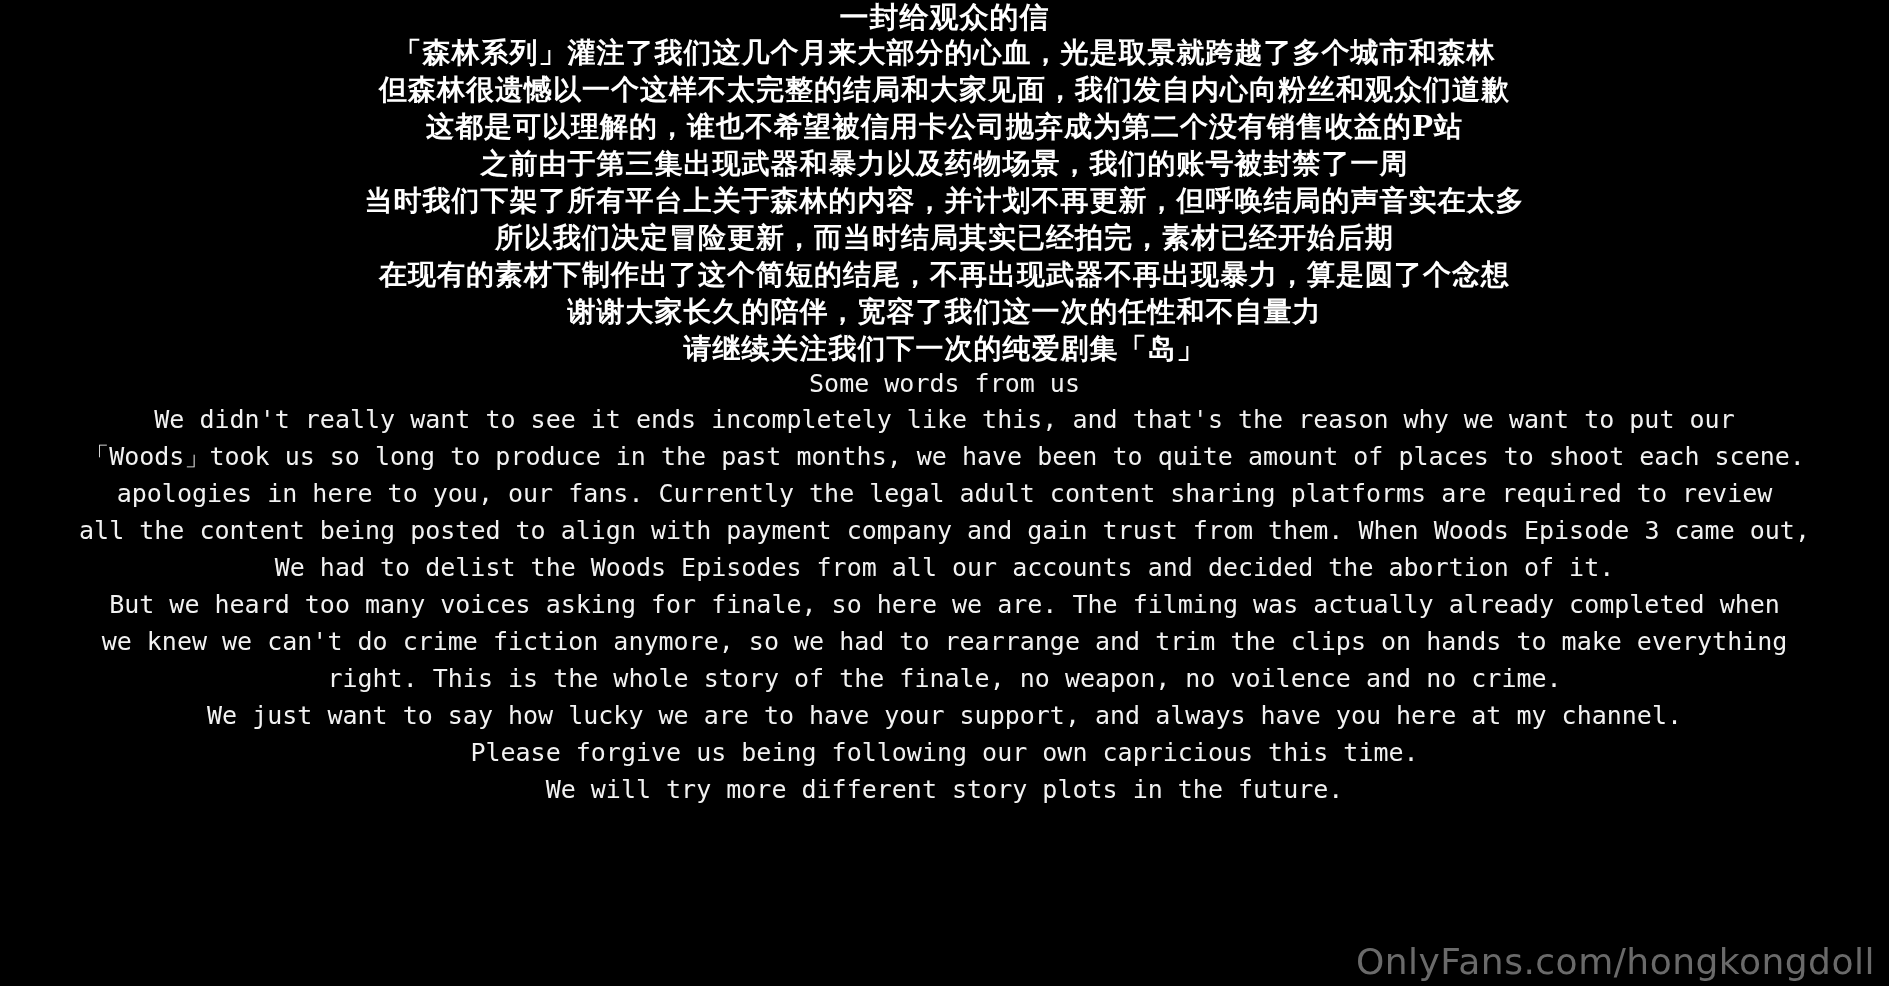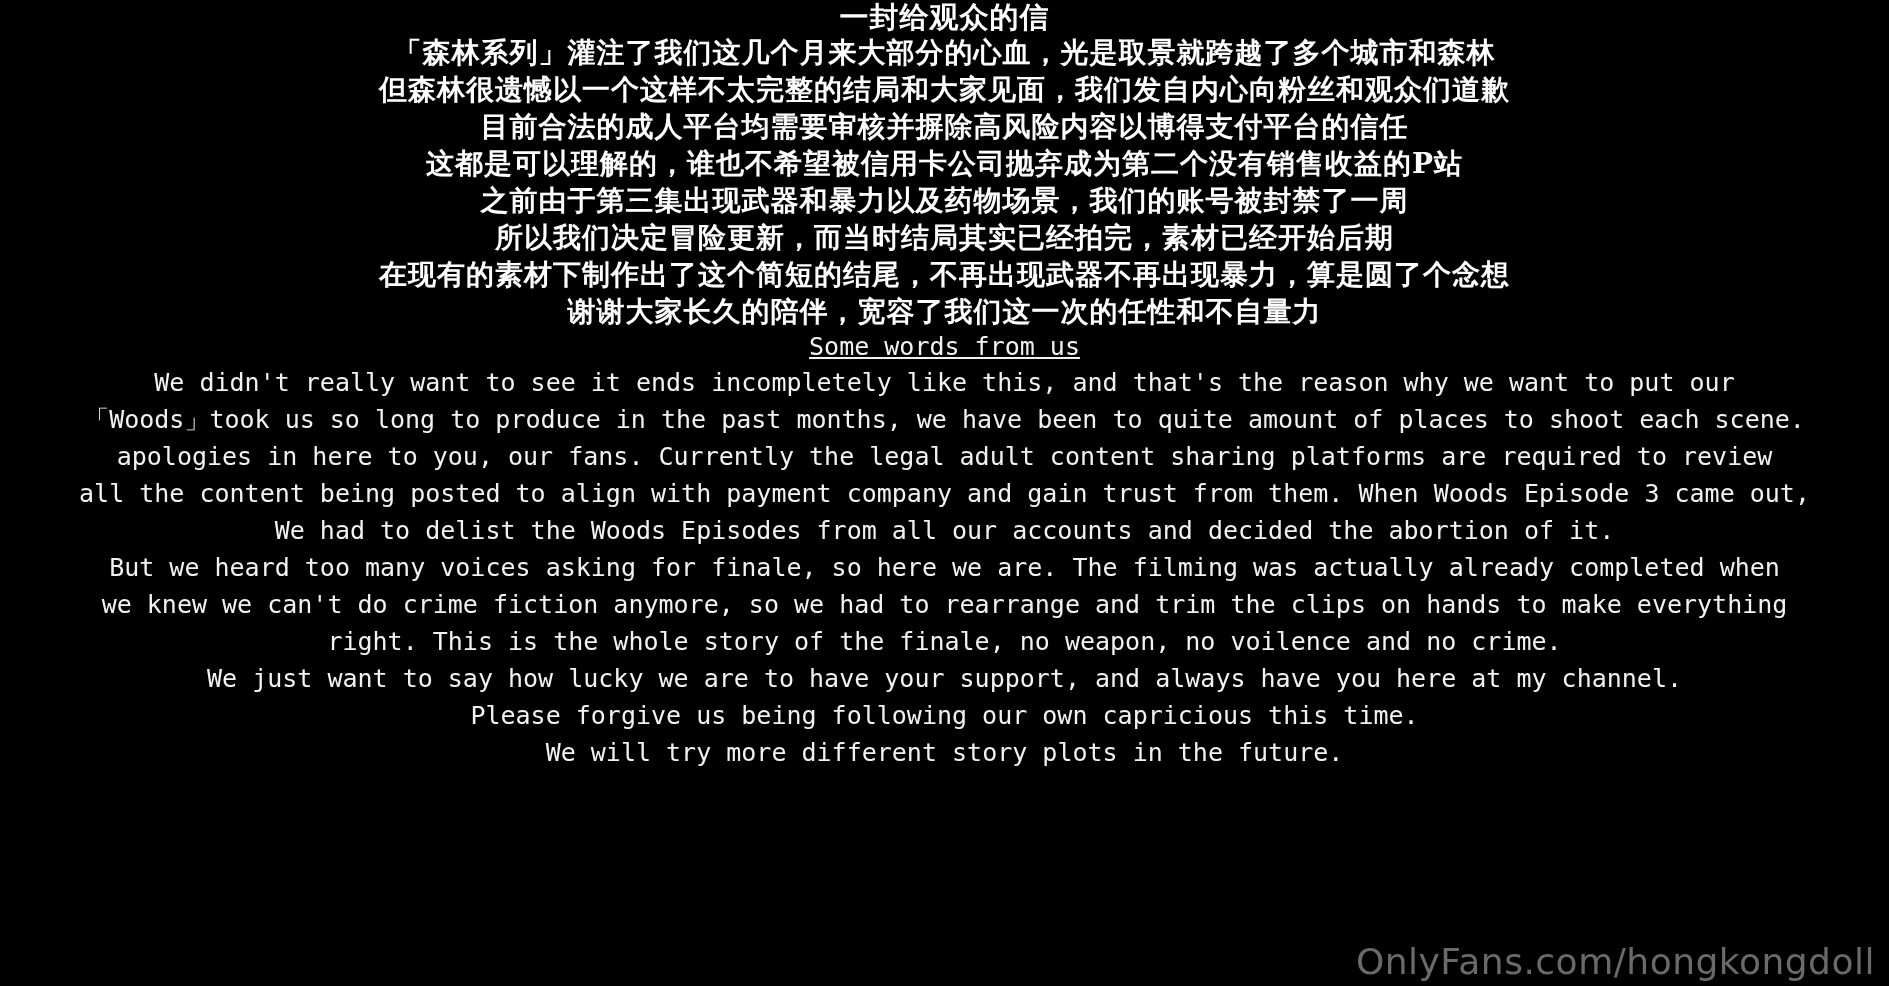--- a/index.html
+++ b/index.html
@@ -44,21 +44,20 @@
     font-family: "DejaVu Sans Mono", "Liberation Mono", monospace;
     font-size: 25px;
     line-height: 37px;
     font-weight: 400;
     letter-spacing: 0px;
     color: #f2f2f2;
   }
   .en-title {
     font-size: 25px;
     line-height: 34px;
-    text-decoration: underline;
   }
   .en-line {
     white-space: nowrap;
   }
   .watermark {
     position: absolute;
     right: 14px;
     bottom: 4px;
     font-family: "DejaVu Sans", "Liberation Sans", sans-serif;
     font-size: 36px;
@@ -72,26 +71,27 @@
 <body>
 
 <div id="page">
 
   <div class="letter">
 
     <div class="cn-block">
       <div class="cn-line cn-title">一封给观众的信</div>
       <div class="cn-line">「森林系列」灌注了我们这几个月来大部分的心血，光是取景就跨越了多个城市和森林</div>
       <div class="cn-line">但森林很遗憾以一个这样不太完整的结局和大家见面，我们发自内心向粉丝和观众们道歉</div>
-      <div class="cn-line">目前合法的成人平台均需要审核并摒除高风险内容以博得支付平台的信任</div>
       <div class="cn-line">这都是可以理解的，谁也不希望被信用卡公司抛弃成为第二个没有销售收益的P站</div>
       <div class="cn-line">之前由于第三集出现武器和暴力以及药物场景，我们的账号被封禁了一周</div>
+      <div class="cn-line">当时我们下架了所有平台上关于森林的内容，并计划不再更新，但呼唤结局的声音实在太多</div>
       <div class="cn-line">所以我们决定冒险更新，而当时结局其实已经拍完，素材已经开始后期</div>
       <div class="cn-line">在现有的素材下制作出了这个简短的结尾，不再出现武器不再出现暴力，算是圆了个念想</div>
       <div class="cn-line">谢谢大家长久的陪伴，宽容了我们这一次的任性和不自量力</div>
+      <div class="cn-line">请继续关注我们下一次的纯爱剧集「岛」</div>
     </div>
 
     <div class="en-block">
       <div class="en-line en-title">Some words from us</div>
       <div class="en-line">We didn't really want to see it ends incompletely like this, and that's the reason why we want to put our</div>
       <div class="en-line">「Woods」took us so long to produce in the past months, we have been to quite amount of places to shoot each scene.</div>
       <div class="en-line">apologies in here to you, our fans. Currently the legal adult content sharing platforms are required to review</div>
       <div class="en-line">all the content being posted to align with payment company and gain trust from them. When Woods Episode 3 came out,</div>
       <div class="en-line">We had to delist the Woods Episodes from all our accounts and decided the abortion of it.</div>
       <div class="en-line">But we heard too many voices asking for finale, so here we are. The filming was actually already completed when</div>

